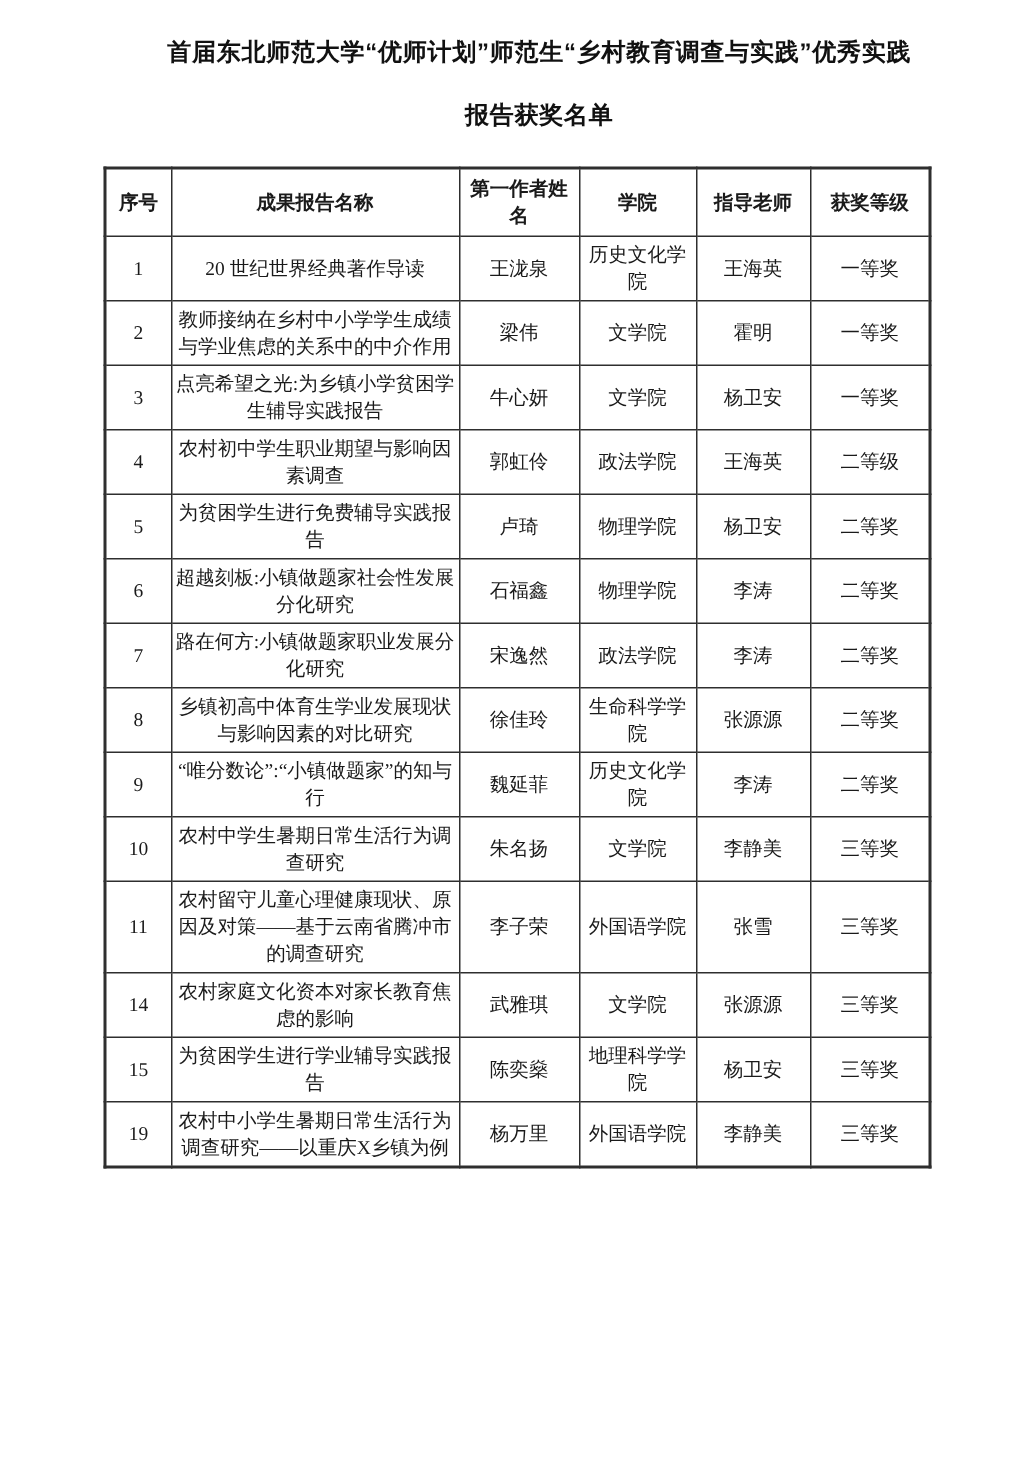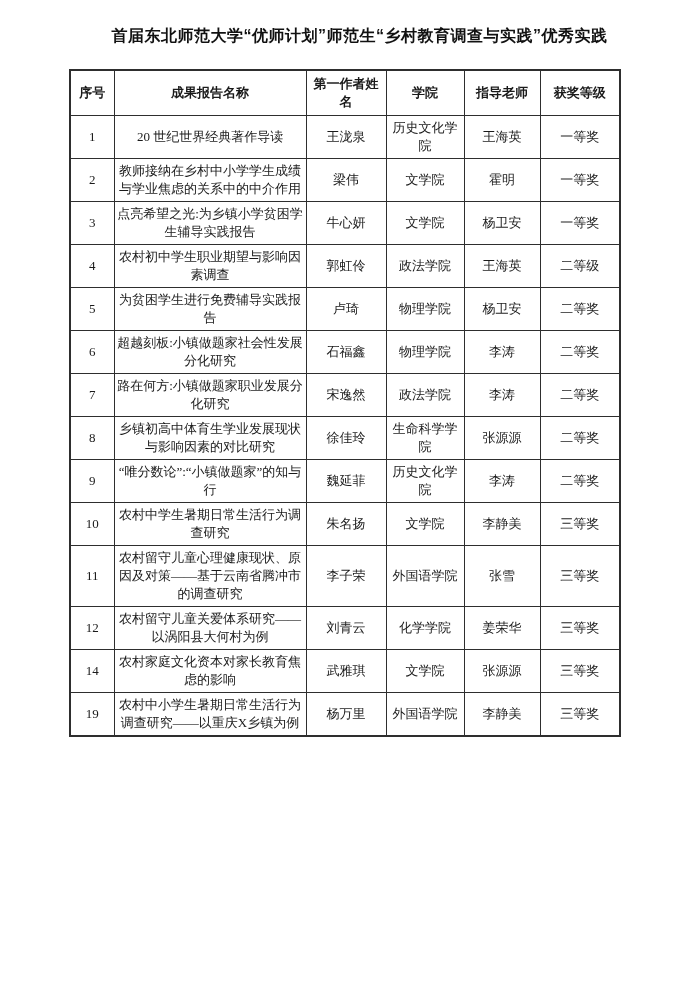--- a/index.html
+++ b/index.html
@@ -64,20 +64,21 @@
   col.c-advisor{ width: 76px;  }
   col.c-award  { width: 80px;  }
 </style>
 </head>
 <body>
 
 <div class="page">
 
   <div class="doc-title">
     <div class="title-line-1">首届东北师范大学“优师计划”师范生“乡村教育调查与实践”优秀实践</div>
+    <div class="title-line-2">报告获奖名单</div>
   </div>
 
   <table class="awards">
     <colgroup>
       <col class="c-no">
       <col class="c-title">
       <col class="c-author">
       <col class="c-college">
       <col class="c-advisor">
       <col class="c-award">
@@ -175,33 +176,33 @@
         </tr>
         <tr>
           <td>11</td>
           <td>农村留守儿童心理健康现状、原因及对策——基于云南省腾冲市的调查研究</td>
           <td>李子荣</td>
           <td>外国语学院</td>
           <td>张雪</td>
           <td>三等奖</td>
         </tr>
         <tr>
-          <td>12</td>
-          <td>农村留守儿童关爱体系研究——以涡阳县大何村为例</td>
-          <td>刘青云</td>
-          <td>化学学院</td>
-          <td>姜荣华</td>
-          <td>三等奖</td>
-        </tr>
-        <tr>
           <td>14</td>
           <td>农村家庭文化资本对家长教育焦虑的影响</td>
           <td>武雅琪</td>
           <td>文学院</td>
           <td>张源源</td>
+          <td>三等奖</td>
+        </tr>
+        <tr>
+          <td>15</td>
+          <td>为贫困学生进行学业辅导实践报告</td>
+          <td>陈奕燊</td>
+          <td>地理科学学院</td>
+          <td>杨卫安</td>
           <td>三等奖</td>
         </tr>
         <tr>
           <td>19</td>
           <td>农村中小学生暑期日常生活行为调查研究——以重庆X乡镇为例</td>
           <td>杨万里</td>
           <td>外国语学院</td>
           <td>李静美</td>
           <td>三等奖</td>
         </tr>

